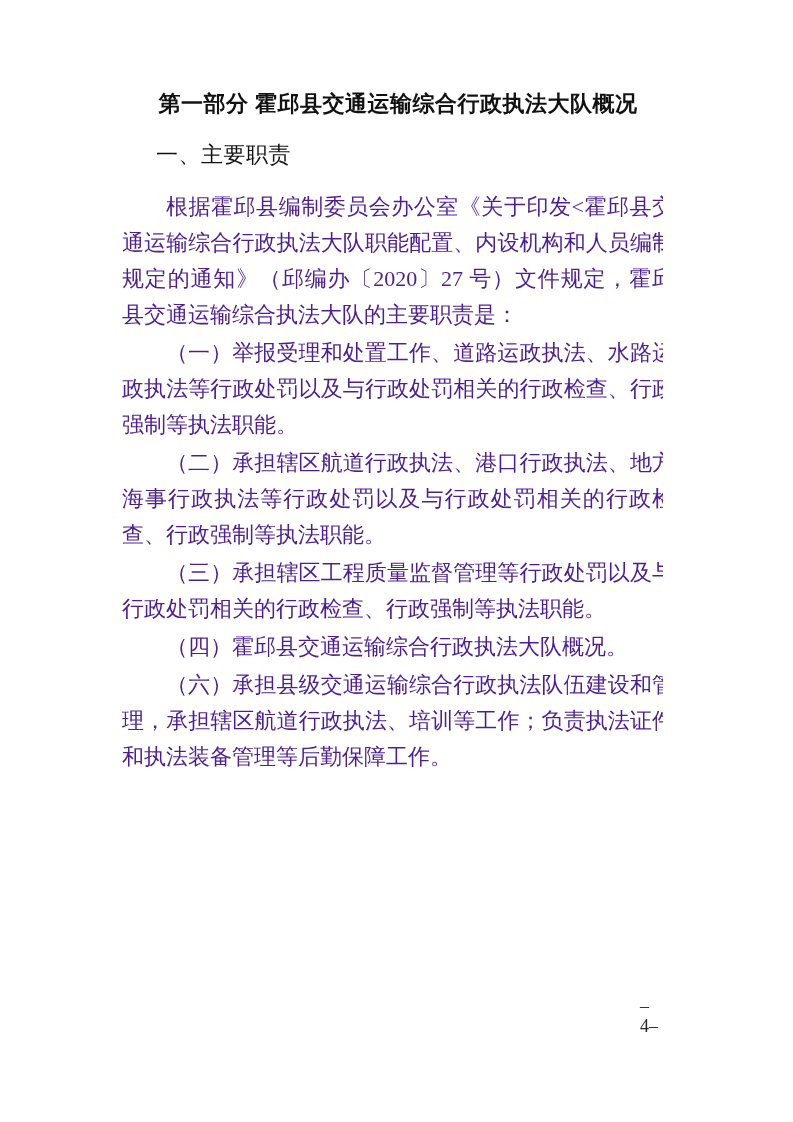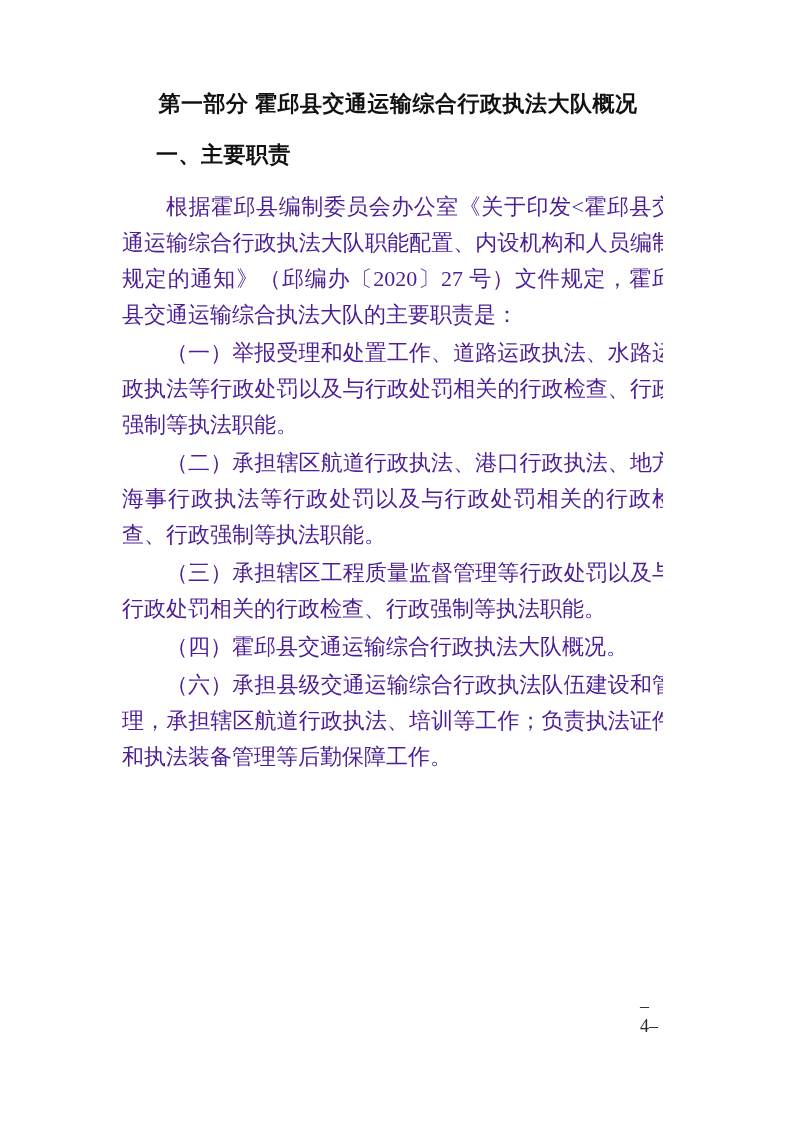--- a/index.html
+++ b/index.html
@@ -28,21 +28,21 @@
     font-weight: bold;
     font-size: 22px;
     line-height: 31px;
     text-align: center;
     letter-spacing: 0.5px;
     color: #111111;
   }
   .section-heading {
     margin: 0 0 19px 0;
     font-family: "Liberation Sans", sans-serif;
-    font-weight: bold;
+    font-weight: normal;
     font-size: 22px;
     line-height: 31px;
     text-indent: 1.55em;
     letter-spacing: 0.5px;
     color: #111111;
   }
   .body-text p {
     margin: 0 0 2px 0;
     font-size: 22px;
     line-height: 36px;

